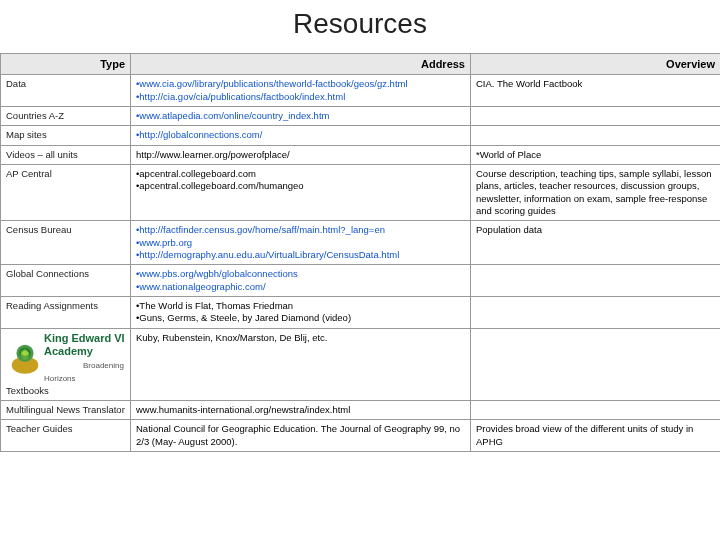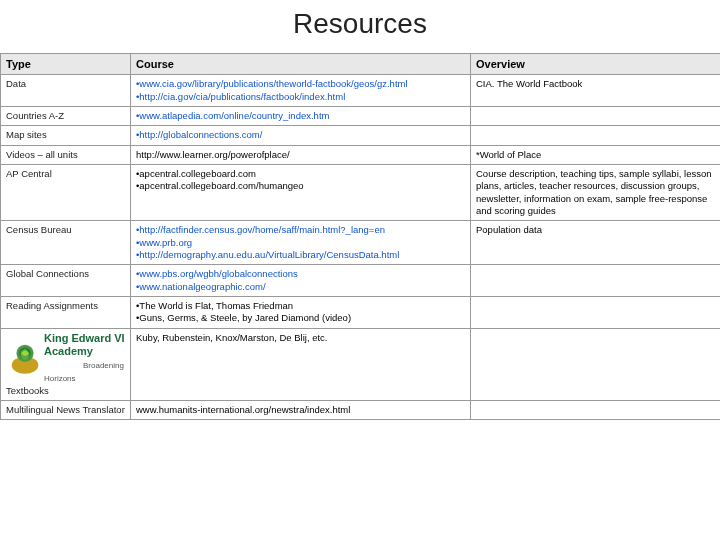--- a/index.html
+++ b/index.html
@@ -27,21 +27,21 @@
       border: 1px solid #999;
       padding: 3px 5px;
       vertical-align: top;
       font-size: 9.5px;
       line-height: 1.3;
     }
     th {
       background: #e8e8e8;
       font-weight: bold;
       font-size: 11px;
-      text-align: left;
+      text-align: right;
     }
     col.type-col { width: 130px; }
     col.addr-col { width: 340px; }
     col.overview-col { width: 250px; }
     .link-text { color: #1155cc; }
     .type-cell { font-size: 9.5px; color: #222; }
     .logo-area {
       display: flex;
       align-items: center;
       gap: 0;
@@ -65,21 +65,21 @@
 
 <table>
   <colgroup>
       <col class="type-col">
   <col class="addr-col">
   <col class="overview-col">
   </colgroup>
     <thead>
     <tr>
       <th>Type</th>
-      <th>Course</th>
+      <th>Address</th>
       <th>Overview</th>
     </tr>
   </thead>
   <tbody id="table-body">
       <tr>
         <td class="type-cell">Data</td>
         <td>
           <div class="link-text">•www.cia.gov/library/publications/theworld-factbook/geos/gz.html</div>
           <div class="link-text">•http://cia.gov/cia/publications/factbook/index.html</div>
         </td>
@@ -158,14 +158,21 @@
         </td>
         <td></td>
       </tr>
       <tr>
         <td class="type-cell">Multilingual News Translator</td>
         <td>
           <div>www.humanits-international.org/newstra/index.html</div>
         </td>
         <td></td>
       </tr>
+      <tr>
+        <td class="type-cell">Teacher Guides</td>
+        <td>
+          <div>National Council for Geographic Education.  The Journal of Geography 99, no 2/3 (May- August 2000).</div>
+        </td>
+        <td>Provides broad view of the different units of study in APHG</td>
+      </tr>
     </tbody>
 </table>
 
 </body></html>

